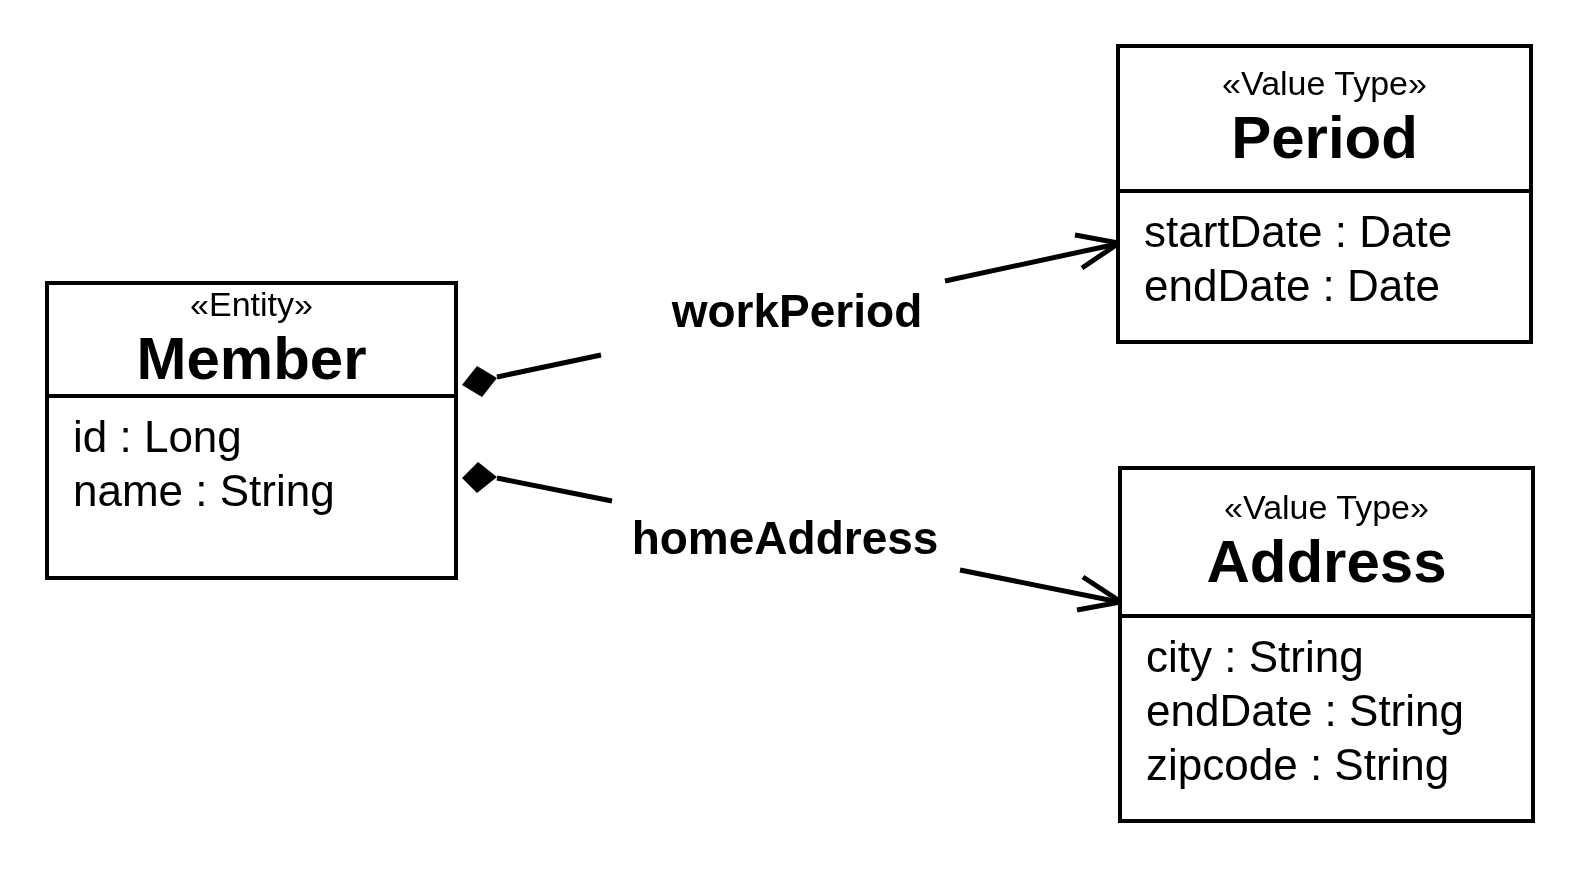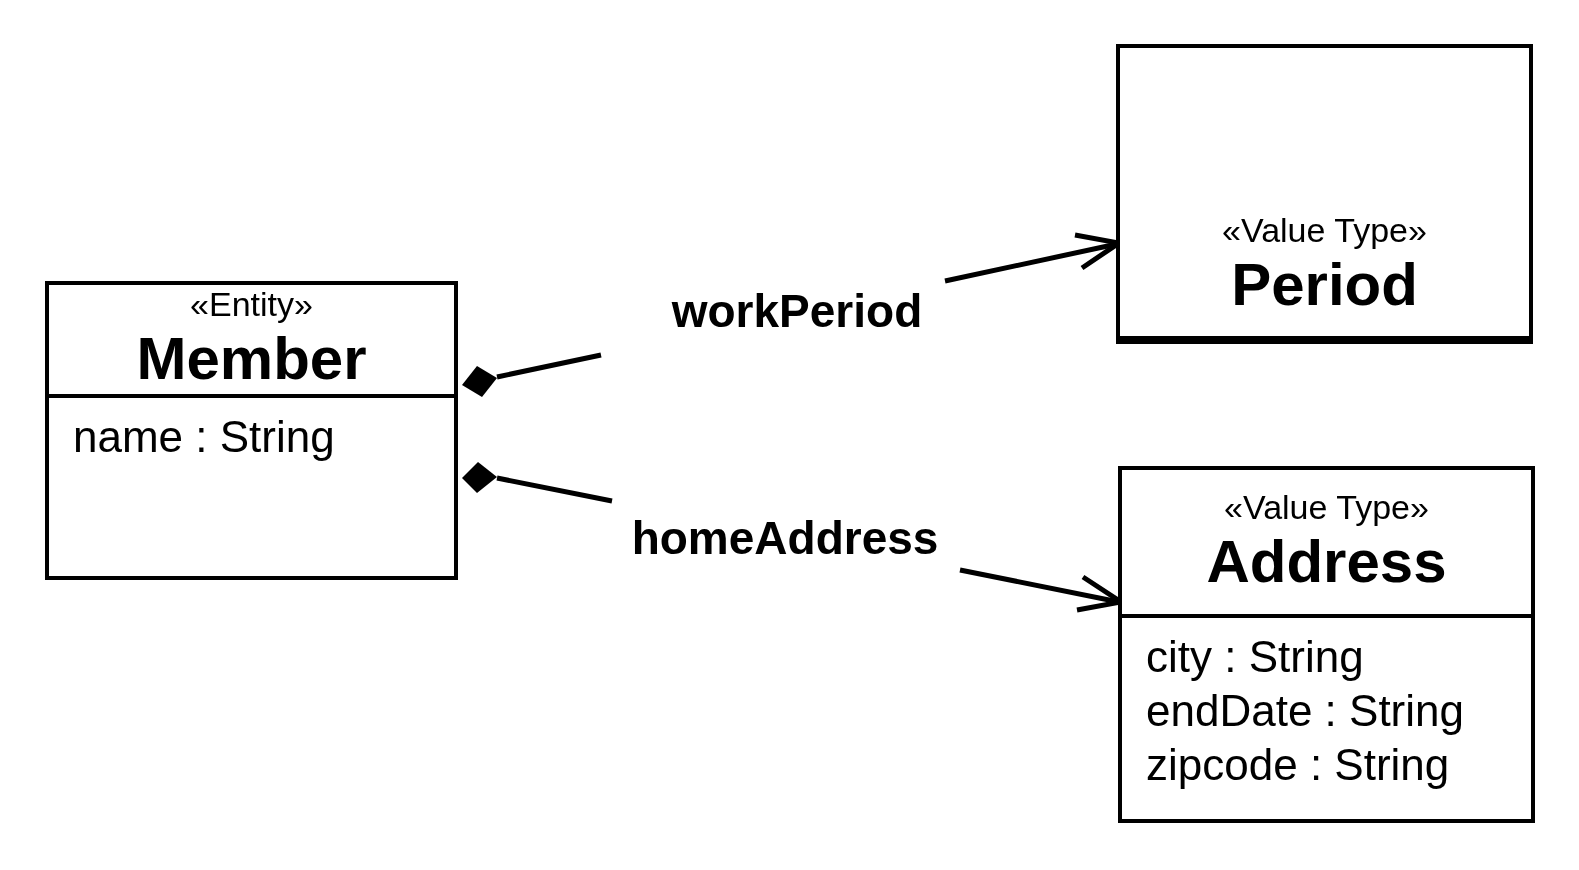--- a/index.html
+++ b/index.html
@@ -88,28 +88,33 @@
     <line class="conn-line" x1="960" y1="570" x2="1119" y2="602"></line>
     <polyline class="conn-open" points="1083,577 1121,602 1077,610"></polyline>
   </svg>
 
   <div class="class-box" id="box-member">
     <div class="class-header">
       <span class="stereotype">«Entity»</span>
       <span class="class-name">Member</span>
     </div>
     <div class="class-attrs">
+      <span class="attr-line">id : Long</span>
       <span class="attr-line">name : String</span>
     </div>
   </div>
 
   <div class="class-box" id="box-period">
     <div class="class-header">
       <span class="stereotype">«Value Type»</span>
       <span class="class-name">Period</span>
+    </div>
+    <div class="class-attrs">
+      <span class="attr-line">startDate : Date</span>
+      <span class="attr-line">endDate : Date</span>
     </div>
   </div>
 
   <div class="class-box" id="box-address">
     <div class="class-header">
       <span class="stereotype">«Value Type»</span>
       <span class="class-name">Address</span>
     </div>
     <div class="class-attrs">
       <span class="attr-line">city : String</span>

